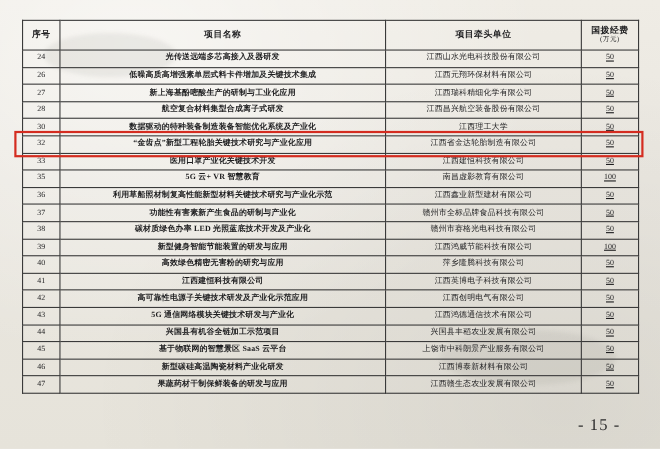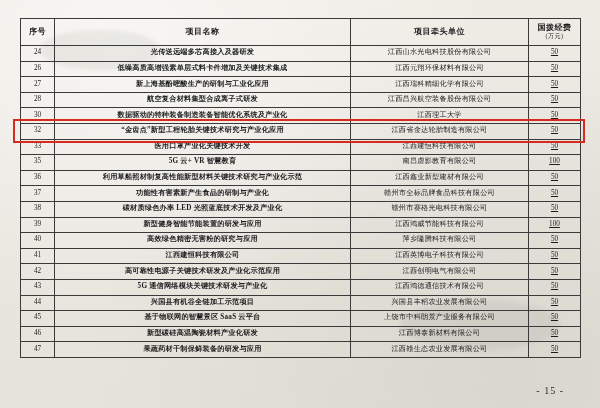--- a/index.html
+++ b/index.html
@@ -92,21 +92,21 @@
     width: 572px;
     height: 20px;
     border: 2px solid #d42c20;
     box-sizing: border-box;
     pointer-events: none;
   }
   .footer {
     position: absolute;
     right: 36px;
     bottom: 12px;
-    font-size: 10px;
+    font-size: 15px;
     color: #2b2b2b;
     letter-spacing: 1px;
   }
   
   .smudge {
     position: absolute;
     background: rgba(120,115,105,0.10);
     border-radius: 50%;
     filter: blur(2px);
     pointer-events: none;

